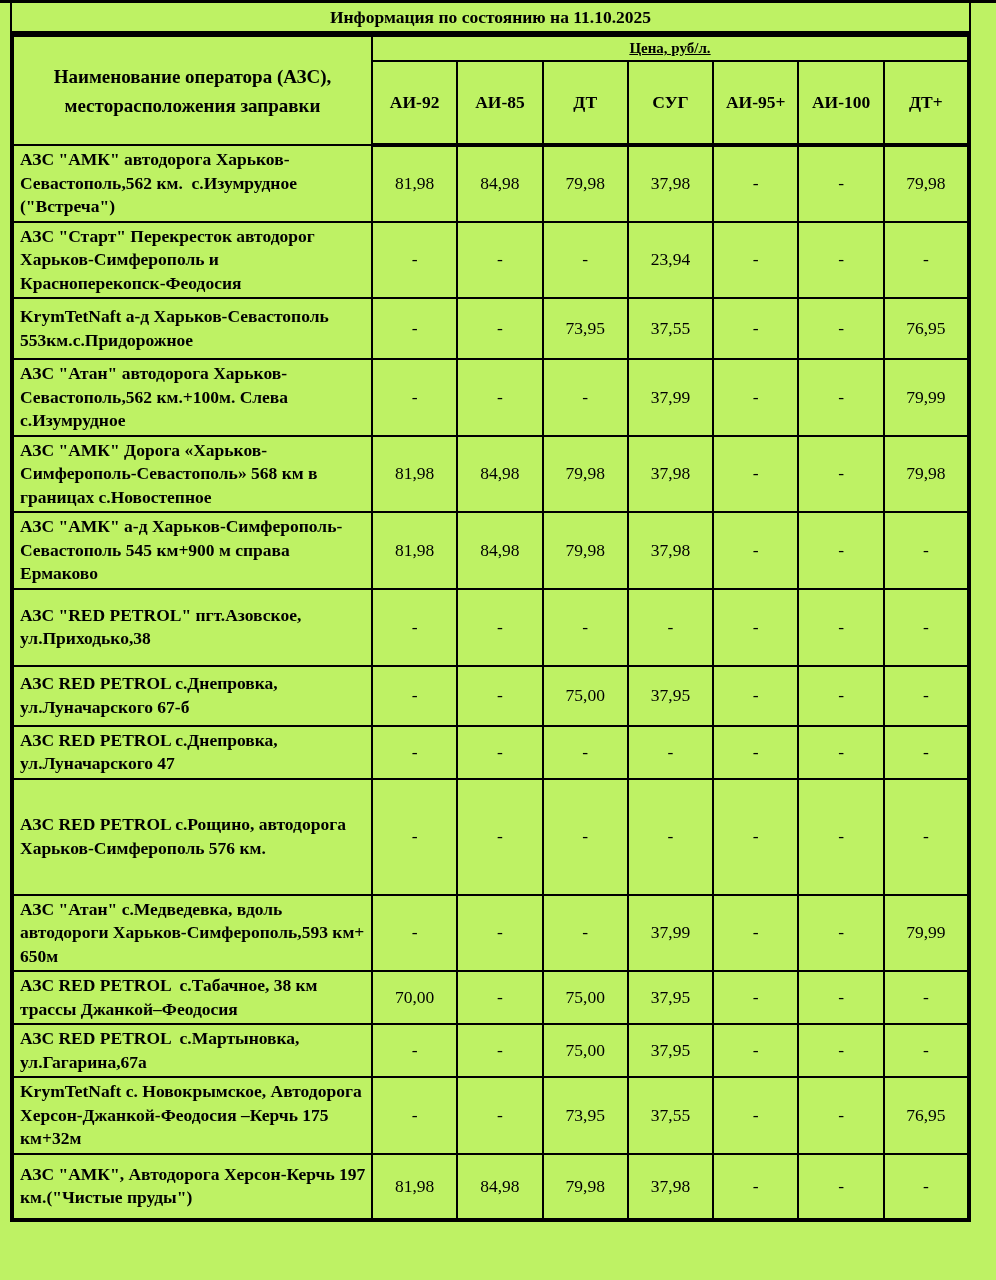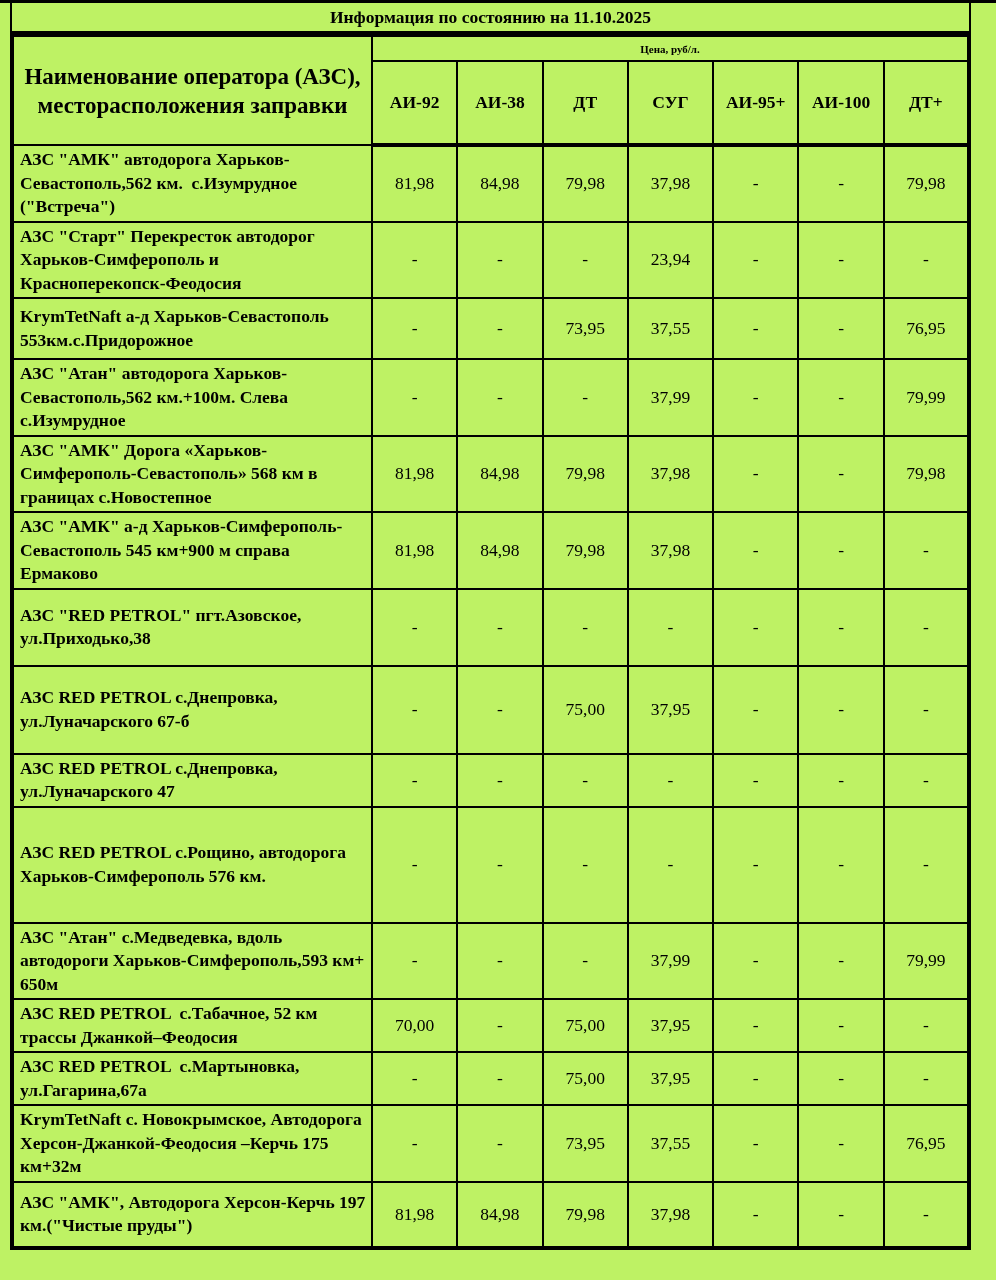--- a/index.html
+++ b/index.html
@@ -49,35 +49,36 @@
     border: 4px solid #000;
   }
   table.price-table th,
   table.price-table td {
     border: 2px solid #000;
     box-sizing: border-box;
   }
   th.name-header {
     width: 360px;
     font-weight: bold;
-    font-size: 23px;
+    font-size: 19px;
     line-height: 29px;
     text-align: center;
     vertical-align: middle;
     border-right: 5px solid #000;
     border-bottom: 4px solid #000;
     padding: 2px 8px;
   }
   th.price-group-header {
     height: 26px;
     font-weight: bold;
-    font-size: 11px;
+    font-size: 15px;
     text-align: center;
     vertical-align: middle;
     padding: 0;
+    text-decoration: underline;
   }
   tr.fuel-cols th.fuel-header {
     height: 84px;
     font-weight: bold;
     font-size: 17.5px;
     text-align: center;
     vertical-align: middle;
     border-bottom: 4px solid #000;
     padding: 0 10px;
   }
@@ -108,21 +109,21 @@
   <div class="doc-wrap">
     <div class="title-box">Информация по состоянию на 11.10.2025</div>
     <table class="price-table">
       <thead>
         <tr>
           <th rowspan="2" class="name-header">Наименование оператора (АЗС), месторасположения заправки</th>
           <th colspan="7" class="price-group-header">Цена, руб/л.</th>
         </tr>
         <tr class="fuel-cols" id="fuel-col-row">
             <th class="fuel-header">АИ-92</th>
-            <th class="fuel-header">АИ-38</th>
+            <th class="fuel-header">АИ-85</th>
             <th class="fuel-header">ДТ</th>
             <th class="fuel-header">СУГ</th>
             <th class="fuel-header">АИ-95+</th>
             <th class="fuel-header">АИ-100</th>
             <th class="fuel-header">ДТ+</th>
           </tr>
       </thead>
       <tbody id="table-body">
           <tr style="height: 73px;">
             <td class="name-cell">АЗС "АМК" автодорога Харьков-Севастополь,562 км.  с.Изумрудное ("Встреча")</td>
@@ -187,21 +188,21 @@
           <tr style="height: 77px;">
             <td class="name-cell">АЗС "RED PETROL" пгт.Азовское, ул.Приходько,38</td>
             <td class="price-cell">-</td>
             <td class="price-cell">-</td>
             <td class="price-cell">-</td>
             <td class="price-cell">-</td>
             <td class="price-cell">-</td>
             <td class="price-cell">-</td>
             <td class="price-cell">-</td>
           </tr>
-          <tr style="height: 88px; margin-top: 28px;">
+          <tr style="height: 60px; margin-top: 28px;">
             <td class="name-cell">АЗС RED PETROL с.Днепровка, ул.Луначарского 67-б</td>
             <td class="price-cell">-</td>
             <td class="price-cell">-</td>
             <td class="price-cell">75,00</td>
             <td class="price-cell">37,95</td>
             <td class="price-cell">-</td>
             <td class="price-cell">-</td>
             <td class="price-cell">-</td>
           </tr>
           <tr style="height: 47px;">
@@ -228,21 +229,21 @@
             <td class="name-cell">АЗС "Атан" с.Медведевка, вдоль автодороги Харьков-Симферополь,593 км+ 650м</td>
             <td class="price-cell">-</td>
             <td class="price-cell">-</td>
             <td class="price-cell">-</td>
             <td class="price-cell">37,99</td>
             <td class="price-cell">-</td>
             <td class="price-cell">-</td>
             <td class="price-cell">79,99</td>
           </tr>
           <tr style="height: 49px;">
-            <td class="name-cell">АЗС RED PETROL  с.Табачное, 52 км трассы Джанкой–Феодосия</td>
+            <td class="name-cell">АЗС RED PETROL  с.Табачное, 38 км трассы Джанкой–Феодосия</td>
             <td class="price-cell">70,00</td>
             <td class="price-cell">-</td>
             <td class="price-cell">75,00</td>
             <td class="price-cell">37,95</td>
             <td class="price-cell">-</td>
             <td class="price-cell">-</td>
             <td class="price-cell">-</td>
           </tr>
           <tr style="height: 46px;">
             <td class="name-cell">АЗС RED PETROL  с.Мартыновка, ул.Гагарина,67а</td>

